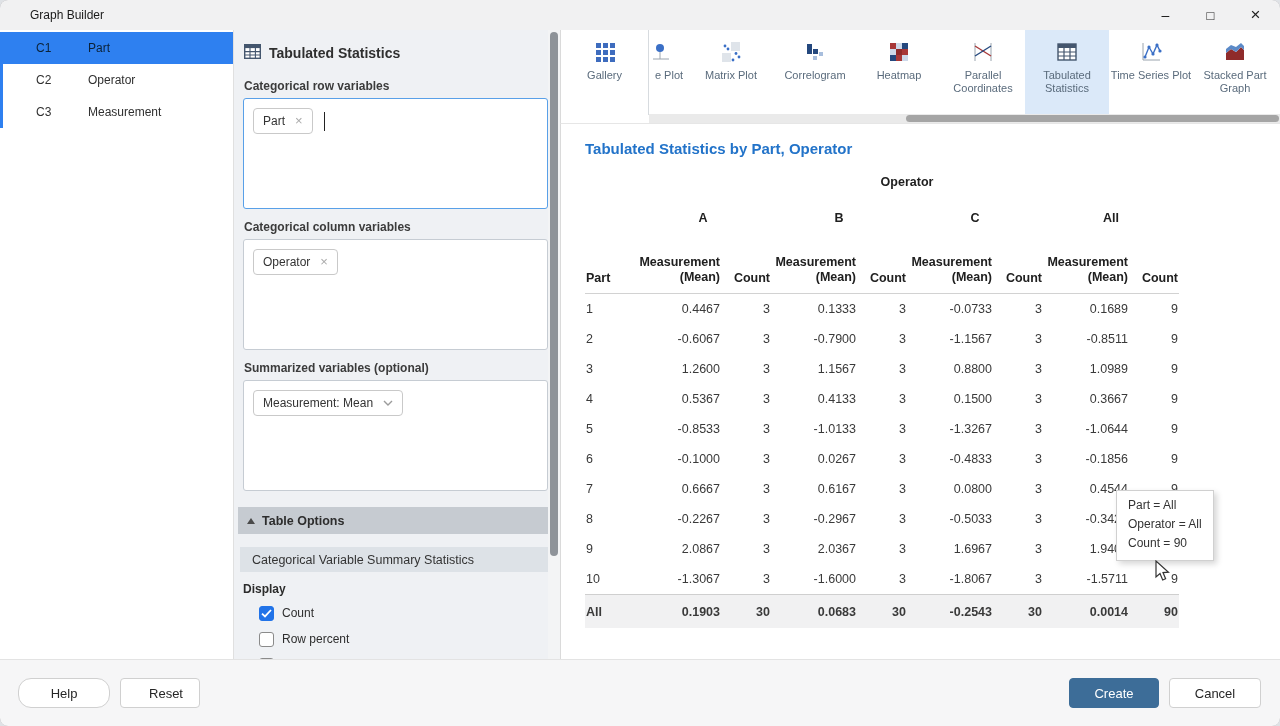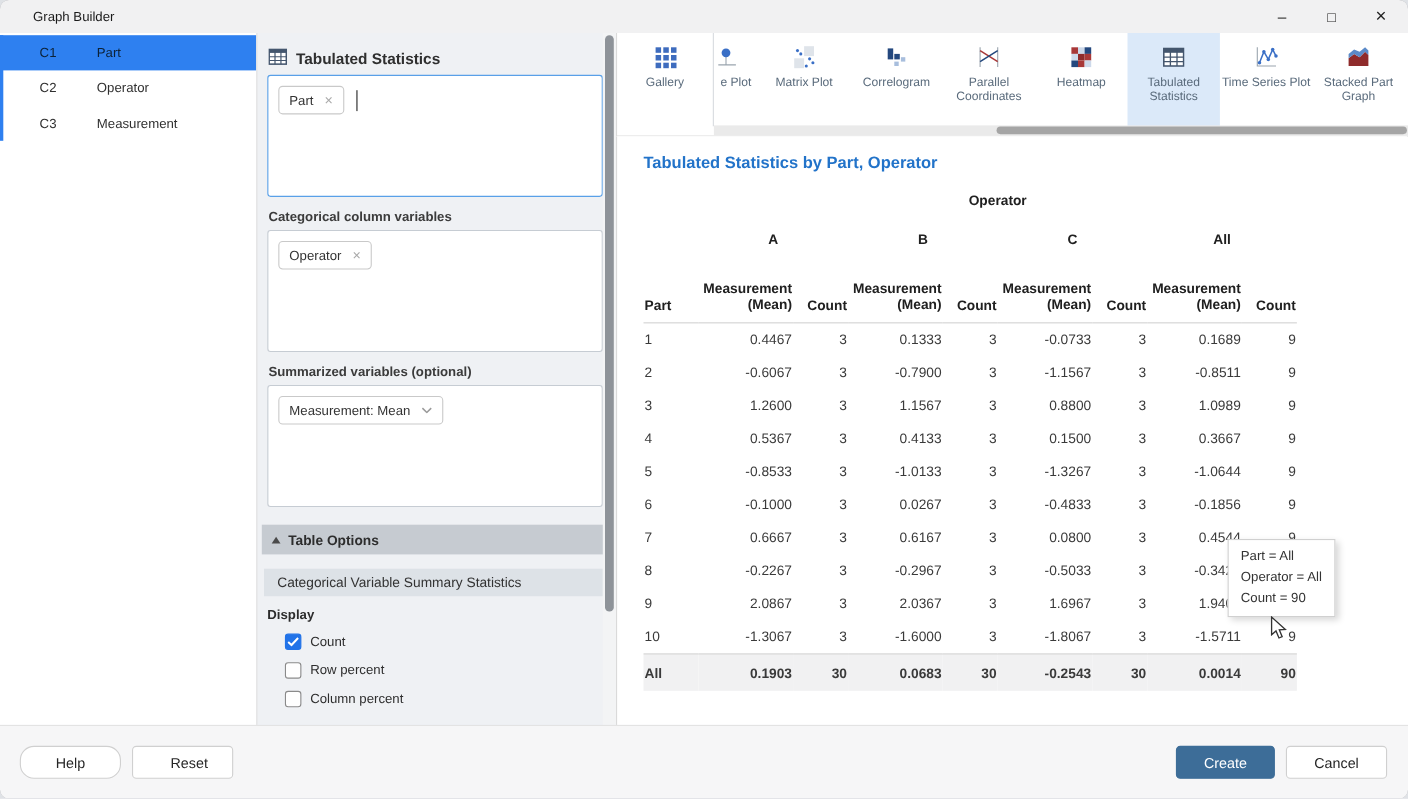--- a/index.html
+++ b/index.html
@@ -91,21 +91,21 @@
     box-shadow:3px 3px 6px rgba(0,0,0,.16);padding:5px 11px 7px;font-size:12px;color:#333;
     line-height:19px;z-index:10;white-space:nowrap;}
   .cursor{position:absolute;left:1154px;top:560px;z-index:11;}
 
   
   .footer{position:absolute;left:0;right:0;bottom:0;height:66px;background:#f6f6f7;border-top:1px solid #e3e3e3;}
   .btn{position:absolute;top:18px;height:30px;box-sizing:border-box;border:1px solid #d0d0d0;
     border-radius:4px;background:#fff;font-size:13px;color:#262626;display:flex;align-items:center;
     justify-content:center;}
   #help{left:18px;width:92px;border-radius:13px;}
-  #reset{left:120px;width:92px;padding-left:12px;}
+  #reset{left:120px;width:80px;padding-left:12px;}
   #create{left:1069px;width:90px;background:#3d6d98;border-color:#3d6d98;color:#fff;}
   #cancel{left:1169px;width:92px;}
 </style>
 </head>
 <body>
 
 <div id="window">
 
   <div class="titlebar">
     <span class="tb-title">Graph Builder</span>
@@ -136,20 +136,21 @@
   <div class="builder-panel">
     <div class="bp-header">
       <span id="bp-icon"><svg width="17" height="15" viewBox="0 0 17 15">
             <rect x="0.7" y="0.7" width="15.6" height="13.6" fill="#fff" stroke="#44566e" stroke-width="1.4"></rect>
             <rect x="0.7" y="0.7" width="15.6" height="3.4" fill="#44566e"></rect>
             <path d="M0.7 7.6h15.6M0.7 11h15.6M6 0.7v13.6M11.4 0.7v13.6" stroke="#44566e" stroke-width="1.1"></path>
           </svg></span>
       <span class="bp-title">Tabulated Statistics</span>
     </div>
 
+    <div class="bp-label">Categorical row variables</div>
     <div class="var-box focused">
       <span id="row-vars-chips"><span class="chip">
             <span class="chip-label">Part</span>
             <span class="chip-x">×</span>
           </span></span><span class="caret"></span>
     </div>
 
     <div class="bp-label">Categorical column variables</div>
     <div class="var-box">
       <span id="col-vars-chips"><span class="chip">
@@ -253,43 +254,43 @@
               <rect x="9" y="8" width="5" height="5" fill="#24487e"></rect>
               <rect x="15" y="11" width="4" height="4" fill="#a8bedd"></rect>
               <rect x="9" y="15" width="4" height="4" fill="#a8bedd"></rect>
             </svg>
           </span>
           <div class="g-label">Correlogram</div>
         </div>
         <div class="gallery-item">
           <span class="g-icon">
             <svg width="22" height="22" viewBox="0 0 22 22">
-              <line x1="3" y1="2" x2="3" y2="20" stroke="#9aa4ae"></line>
-              <line x1="19" y1="2" x2="19" y2="20" stroke="#9aa4ae"></line>
-              <line x1="3" y1="5" x2="19" y2="15" stroke="#a83838" stroke-width="1.4"></line>
-              <line x1="3" y1="15" x2="19" y2="5" stroke="#24487e" stroke-width="1.4"></line>
-            </svg>
-          </span>
-          <div class="g-label">Parallel Coordinates</div>
-        </div>
-        <div class="gallery-item">
-          <span class="g-icon">
-            <svg width="22" height="22" viewBox="0 0 22 22">
               <rect x="2" y="2" width="6" height="6" fill="#a83838"></rect>
               <rect x="8" y="2" width="6" height="6" fill="#cdd9ea"></rect>
               <rect x="14" y="2" width="6" height="6" fill="#24487e"></rect>
               <rect x="2" y="8" width="6" height="6" fill="#cdd9ea"></rect>
               <rect x="8" y="8" width="6" height="6" fill="#8f2b2b"></rect>
               <rect x="14" y="8" width="6" height="6" fill="#a83838"></rect>
               <rect x="2" y="14" width="6" height="6" fill="#24487e"></rect>
               <rect x="8" y="14" width="6" height="6" fill="#a83838"></rect>
               <rect x="14" y="14" width="6" height="6" fill="#cdd9ea"></rect>
             </svg>
           </span>
           <div class="g-label">Heatmap</div>
+        </div>
+        <div class="gallery-item">
+          <span class="g-icon">
+            <svg width="22" height="22" viewBox="0 0 22 22">
+              <line x1="3" y1="2" x2="3" y2="20" stroke="#9aa4ae"></line>
+              <line x1="19" y1="2" x2="19" y2="20" stroke="#9aa4ae"></line>
+              <line x1="3" y1="5" x2="19" y2="15" stroke="#a83838" stroke-width="1.4"></line>
+              <line x1="3" y1="15" x2="19" y2="5" stroke="#24487e" stroke-width="1.4"></line>
+            </svg>
+          </span>
+          <div class="g-label">Parallel Coordinates</div>
         </div>
         <div class="gallery-item selected">
           <span class="g-icon">
             <svg width="20" height="18" viewBox="0 0 20 18">
               <rect x="1" y="1" width="18" height="16" fill="#fff" stroke="#44566e" stroke-width="1.4"></rect>
               <rect x="1" y="1" width="18" height="4" fill="#44566e"></rect>
               <path d="M1 9h18M1 13h18M7 1v16M13 1v16" stroke="#44566e" stroke-width="1.2"></path>
             </svg>
           </span>
           <div class="g-label">Tabulated Statistics</div>

